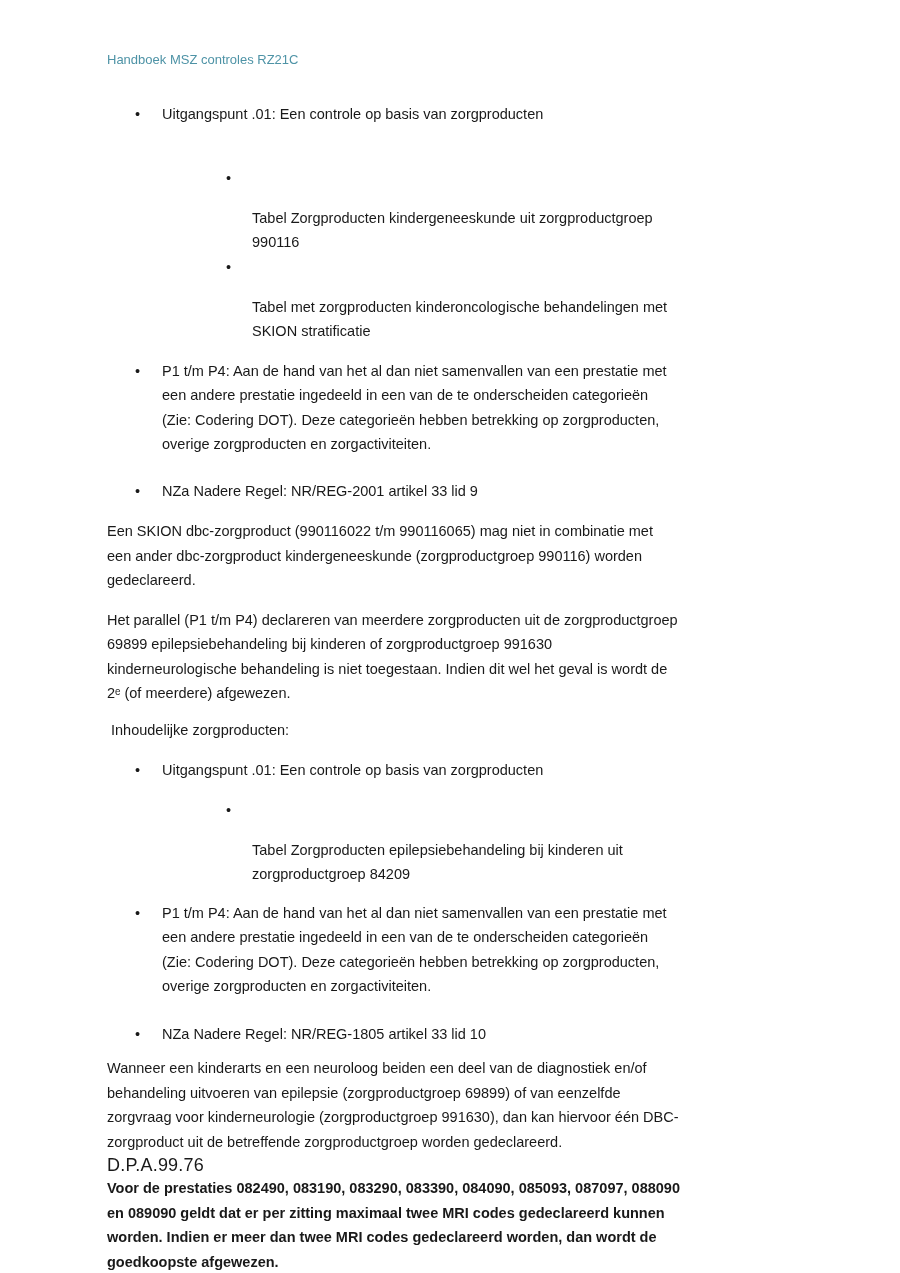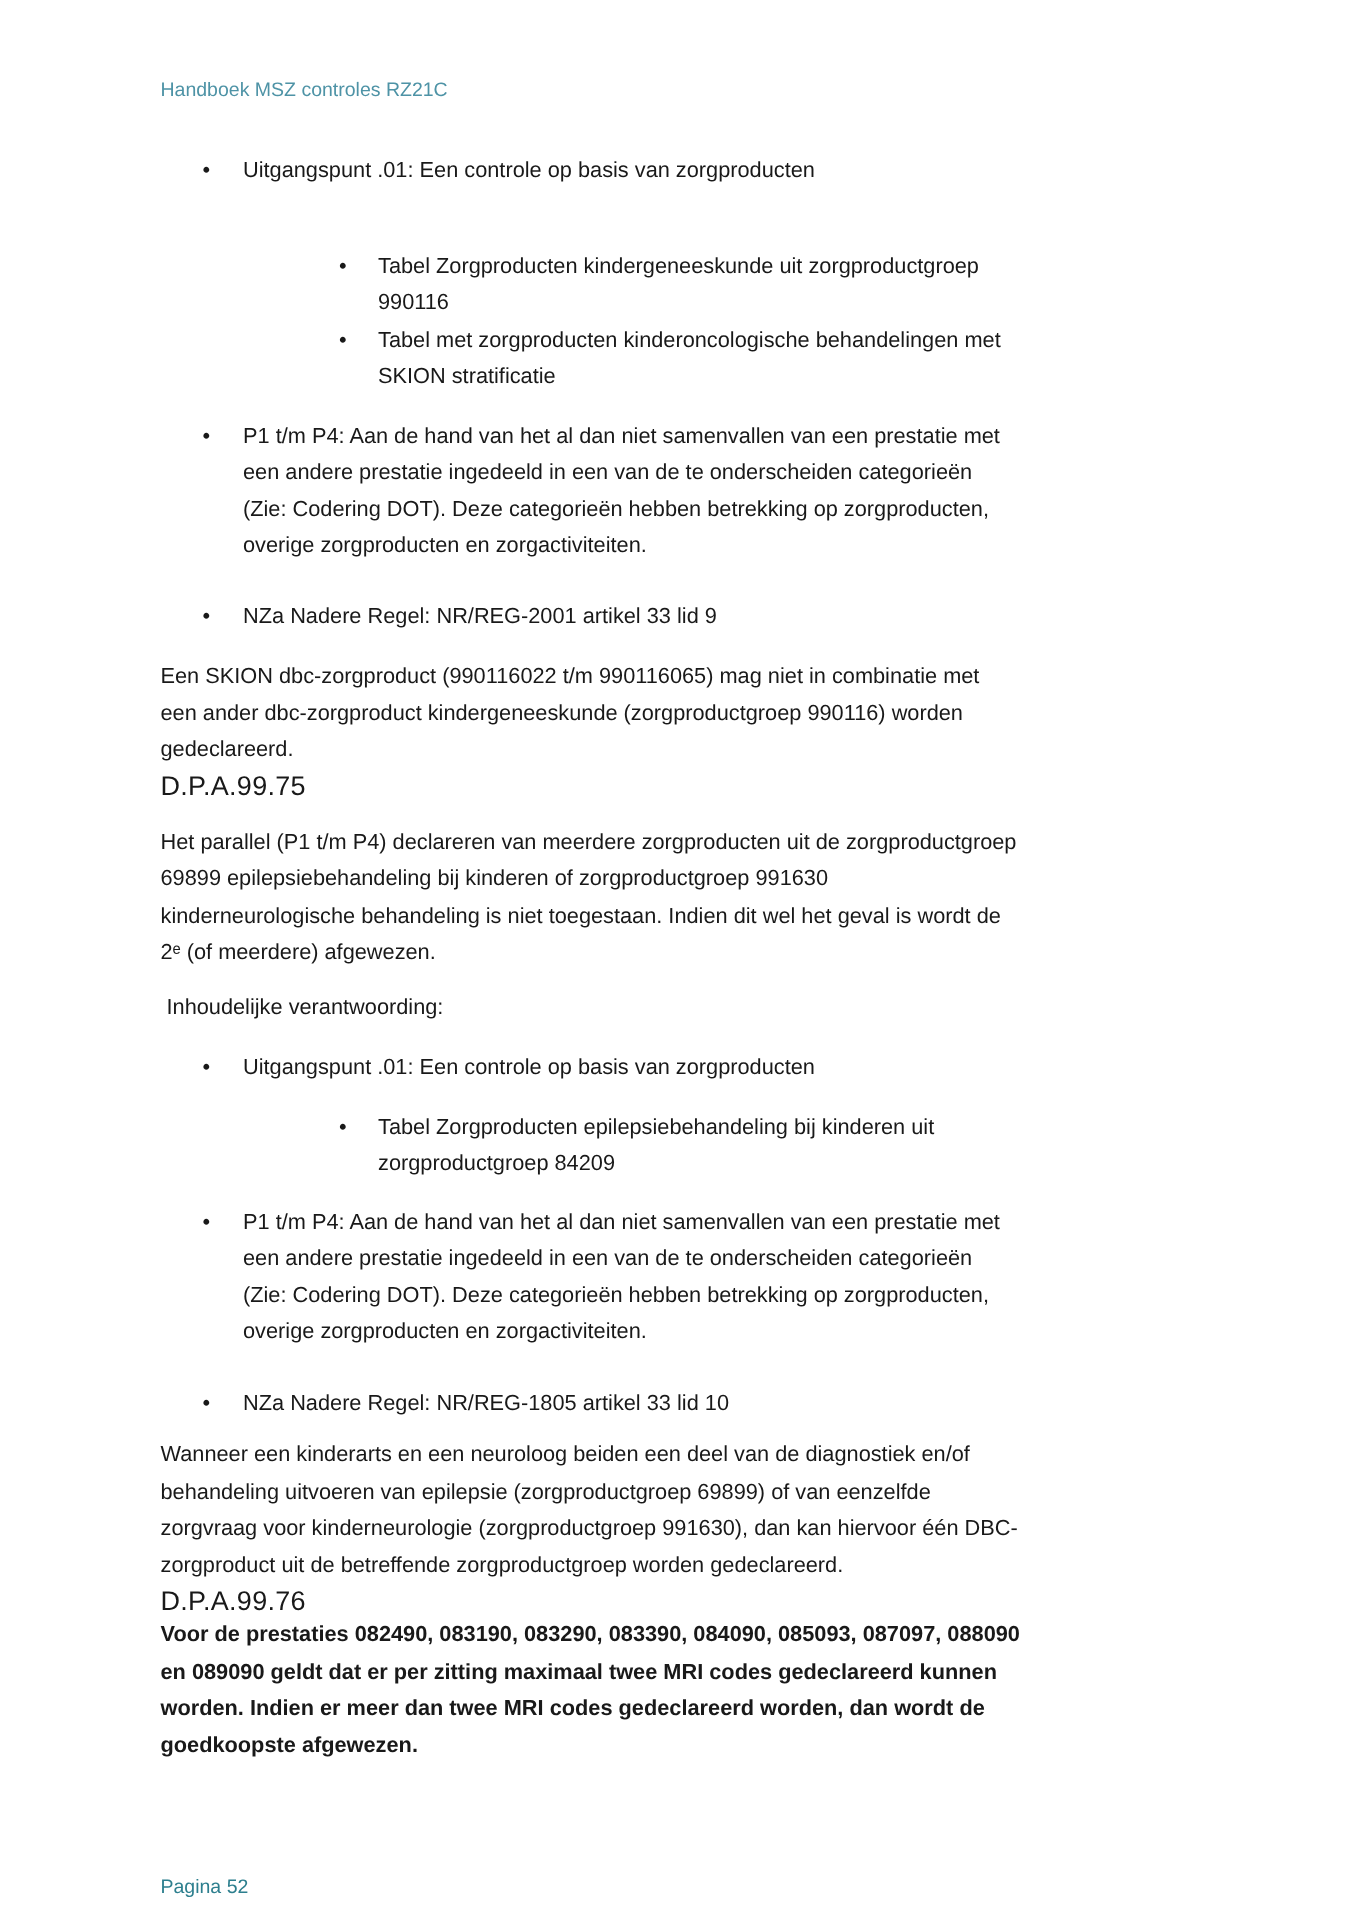--- a/index.html
+++ b/index.html
@@ -25,21 +25,21 @@
     margin:0;padding-top:52px;
     font-size:13px;line-height:16px;
     color:var(--header-text);
   }
   
   .li{display:flex;align-items:flex-start;}
   .li .dot{flex:0 0 auto;line-height:24.5px;}
   .l1 .dot{margin-left:28px;width:27px;}
   .l1 .txt{max-width:630px;}
   .l2 .dot{margin-left:119px;width:26px;}
-  .l2 .txt{max-width:520px;}
+  .l2 .txt{max-width:520px;margin-top:40px;}
   .mt-b1{margin-top:34px;}
   .mt-sub{margin-top:39px;}
   .mt-p1{margin-top:15px;}
   .mt-nza{margin-top:22px;}
   .para{margin:0;max-width:690px;}
   .mt-para1{margin-top:16px;}
   h2.dpa{
     margin:0;font-size:18px;line-height:22px;font-weight:400;
     color:var(--body-text);letter-spacing:.2px;
   }
@@ -90,25 +90,24 @@
     <span class="txt">P1 t/m P4: Aan de hand van het al dan niet samenvallen van een prestatie met een andere prestatie ingedeeld in een van de te onderscheiden categorieën (Zie: Codering DOT). Deze categorieën hebben betrekking op zorgproducten, overige zorgproducten en zorgactiviteiten.</span>
   </div>
 
   <div class="li l1 mt-nza">
     <span class="dot">•</span>
     <span class="txt">NZa Nadere Regel: NR/REG-2001 artikel 33 lid 9</span>
   </div>
 
   <p class="para mt-para1">Een SKION dbc-zorgproduct (990116022 t/m 990116065) mag niet in combinatie met een ander dbc-zorgproduct kindergeneeskunde (zorgproductgroep 990116) worden gedeclareerd.</p>
 
-  <h2 class="dpa mt-h2a">D.P.A.99.75</h2>
 
   <p class="para mt-para2">Het parallel (P1 t/m P4) declareren van meerdere zorgproducten uit de zorgproductgroep 69899 epilepsiebehandeling bij kinderen of zorgproductgroep 991630 kinderneurologische behandeling is niet toegestaan. Indien dit wel het geval is wordt de 2ᵉ (of meerdere) afgewezen.</p>
 
-  <p class="para label-verantwoording">Inhoudelijke verantwoording:</p>
+  <p class="para label-verantwoording">Inhoudelijke zorgproducten:</p>
 
   <div class="li l1 mt-b2">
     <span class="dot">•</span>
     <span class="txt">Uitgangspunt .01: Een controle op basis van zorgproducten</span>
   </div>
 
   <div class="li l2 mt-sub2">
     <span class="dot">•</span>
     <span class="txt">Tabel Zorgproducten epilepsiebehandeling bij kinderen uit zorgproductgroep 84209</span>
   </div>

